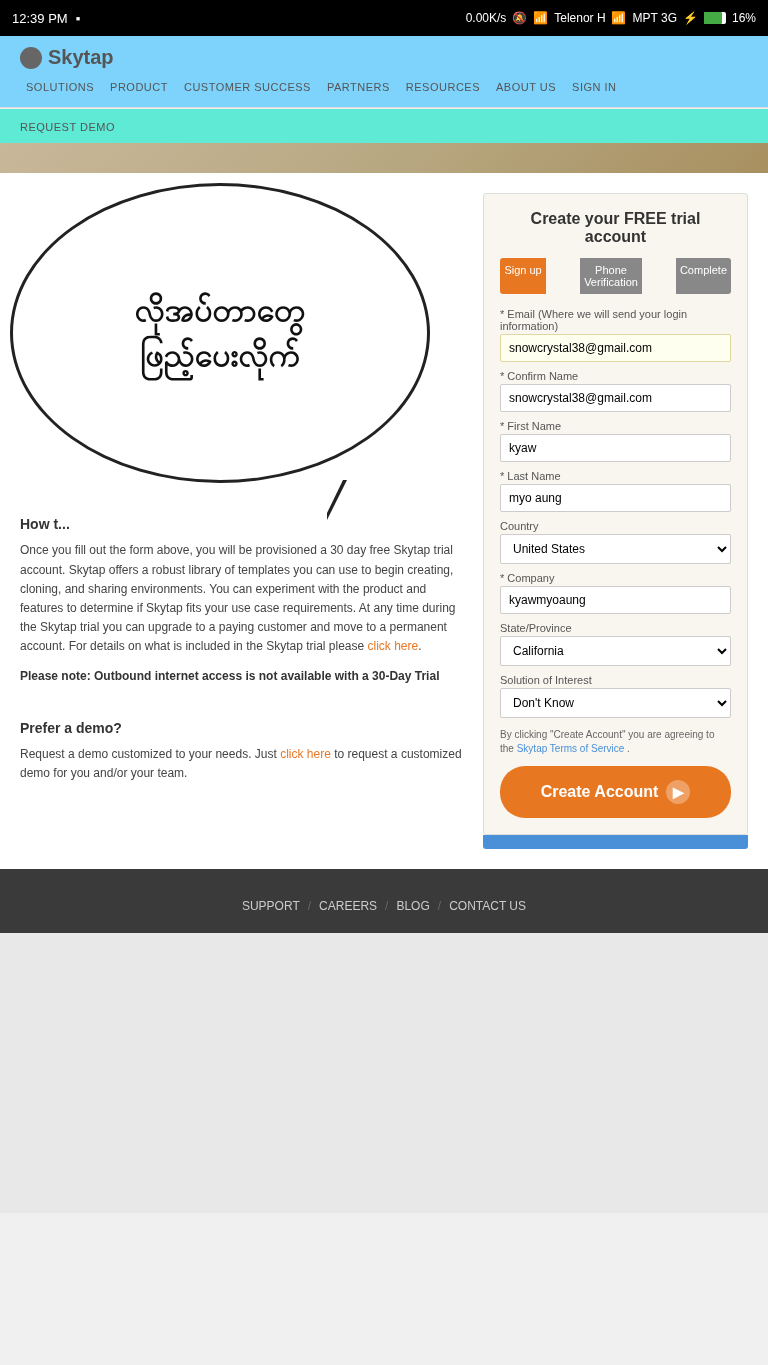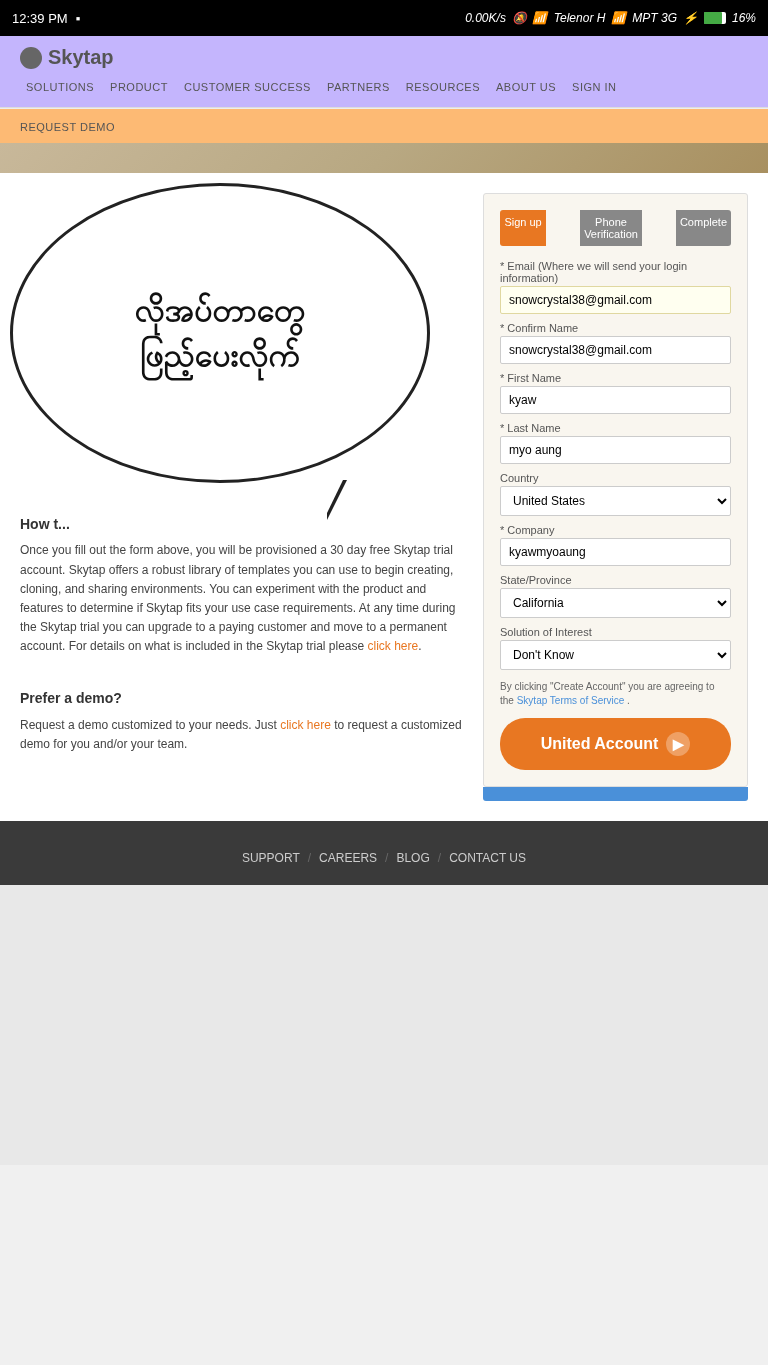--- a/index.html
+++ b/index.html
@@ -11,27 +11,27 @@
       background: #000;
       color: #fff;
       display: flex;
       align-items: center;
       justify-content: space-between;
       padding: 4px 12px;
       font-size: 13px;
       height: 36px;
     }
     .status-left { display: flex; align-items: center; gap: 4px; }
-    .status-right { display: flex; align-items: center; gap: 6px; font-size: 12px; font-style: italic; }
+    .status-right { display: flex; align-items: center; gap: 6px; font-size: 12px; }
     .battery-icon { display: inline-block; background: #fff; width: 22px; height: 12px; border-radius: 2px; position: relative; vertical-align: middle; }
     .battery-icon::after { content: ''; display: block; background: #4a4; width: 80%; height: 100%; border-radius: 1px; }
 
     
     .site-header {
-      background: #c4b5fd;
+      background: #7dd3fc;
       border-bottom: 1px solid #ddd;
       padding: 10px 20px;
     }
     .logo-area { display: flex; align-items: center; gap: 6px; margin-bottom: 8px; }
     .logo-circle { width: 22px; height: 22px; background: #666; border-radius: 50%; }
     .logo-text { font-size: 20px; font-weight: bold; color: #555; }
 
     .nav-bar {
       display: flex;
       flex-wrap: wrap;
@@ -42,21 +42,21 @@
     .nav-item {
       padding: 4px 6px;
       cursor: pointer;
       letter-spacing: 0.5px;
       text-transform: uppercase;
       white-space: nowrap;
       text-align: right;
     }
 
     .request-demo-bar {
-      background: #fdba74;
+      background: #5eead4;
       border-top: 1px solid #eee;
       padding: 8px 20px;
     }
     .request-demo-btn {
       font-size: 11px;
       text-transform: uppercase;
       color: #555;
       cursor: pointer;
       letter-spacing: 0.5px;
     }
@@ -357,32 +357,34 @@
     <div class="left-text-below">
       <h3>How t...</h3>
       <p>
         Once you fill out the form above, you will be provisioned a 30 day free Skytap trial account.
         Skytap offers a robust library of templates you can use to begin creating, cloning, and sharing
         environments. You can experiment with the product and features to determine if Skytap fits your use case
         requirements. At any time during the Skytap trial you can upgrade to a paying customer and move to a
         permanent account. For details on what is included in the Skytap trial please
         <span class="link-text">click here</span><span>.</span>
       </p>
+      <p class="bold-note">Please note: Outbound internet access is not available with a 30-Day Trial</p>
       <br>
       <h3>Prefer a demo?</h3>
       <p>
         Request a demo customized to your needs. Just
         <span class="link-text">click here</span>
         <span> to request a customized demo for you and/or your team.</span>
       </p>
     </div>
   </div>
 
   <div class="right-panel">
     <div class="form-card">
+      <div class="form-title">Create your FREE trial account</div>
 
       <div class="progress-tabs">
         <div class="tab-item active">Sign up</div>
         <div class="tab-item done">Phone Verification</div>
         <div class="tab-item done">Complete</div>
       </div>
 
       <div class="form-group">
         <label class="form-label">* Email (Where we will send your login information)</label>
         <input class="form-input highlight" type="email" value="snowcrystal38@gmail.com" style="">
@@ -436,21 +438,21 @@
         </select>
       </div>
 
       <p class="terms-text">
         <span>By clicking "Create Account" you are agreeing to the</span>
         <span class="terms-link">Skytap Terms of Service</span>
         <span>.</span>
       </p>
 
       <button class="create-btn">
-        <span>United Account</span>
+        <span>Create Account</span>
         <span class="btn-arrow">▶</span>
       </button>
     </div>
     <div class="blue-bar"></div>
   </div>
 </div>
 
 <div class="site-footer">
   <div class="footer-links">
     <span class="footer-link">SUPPORT</span>

